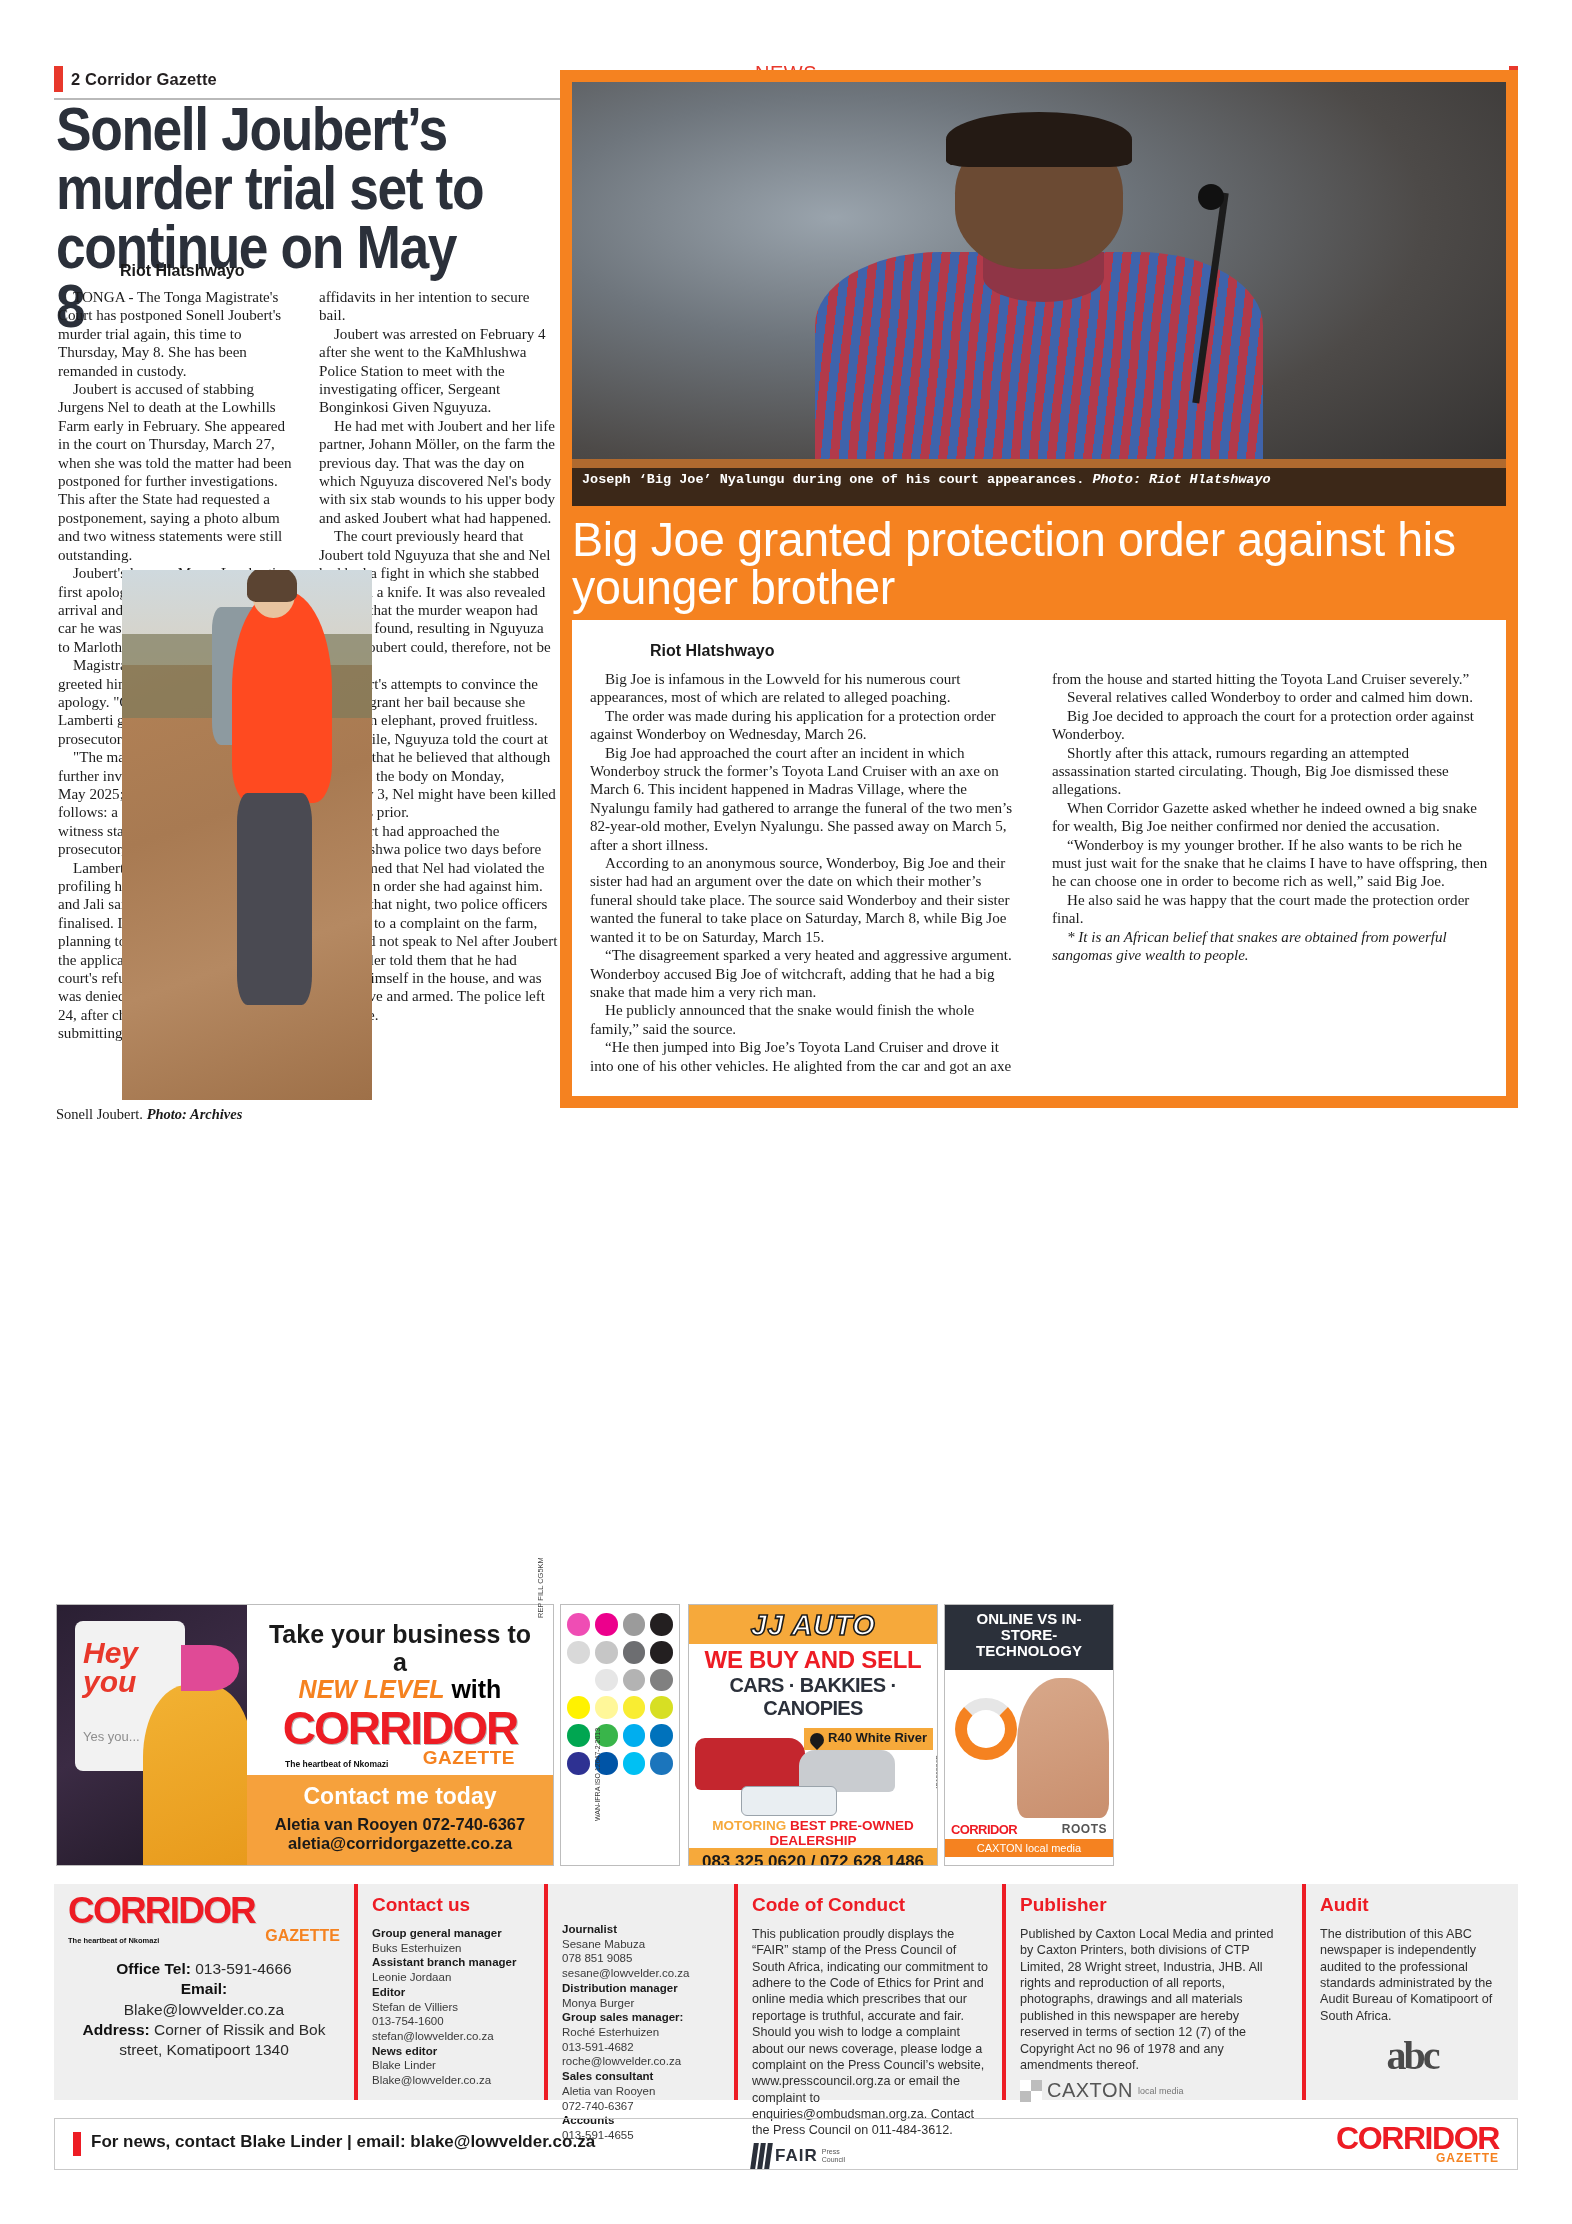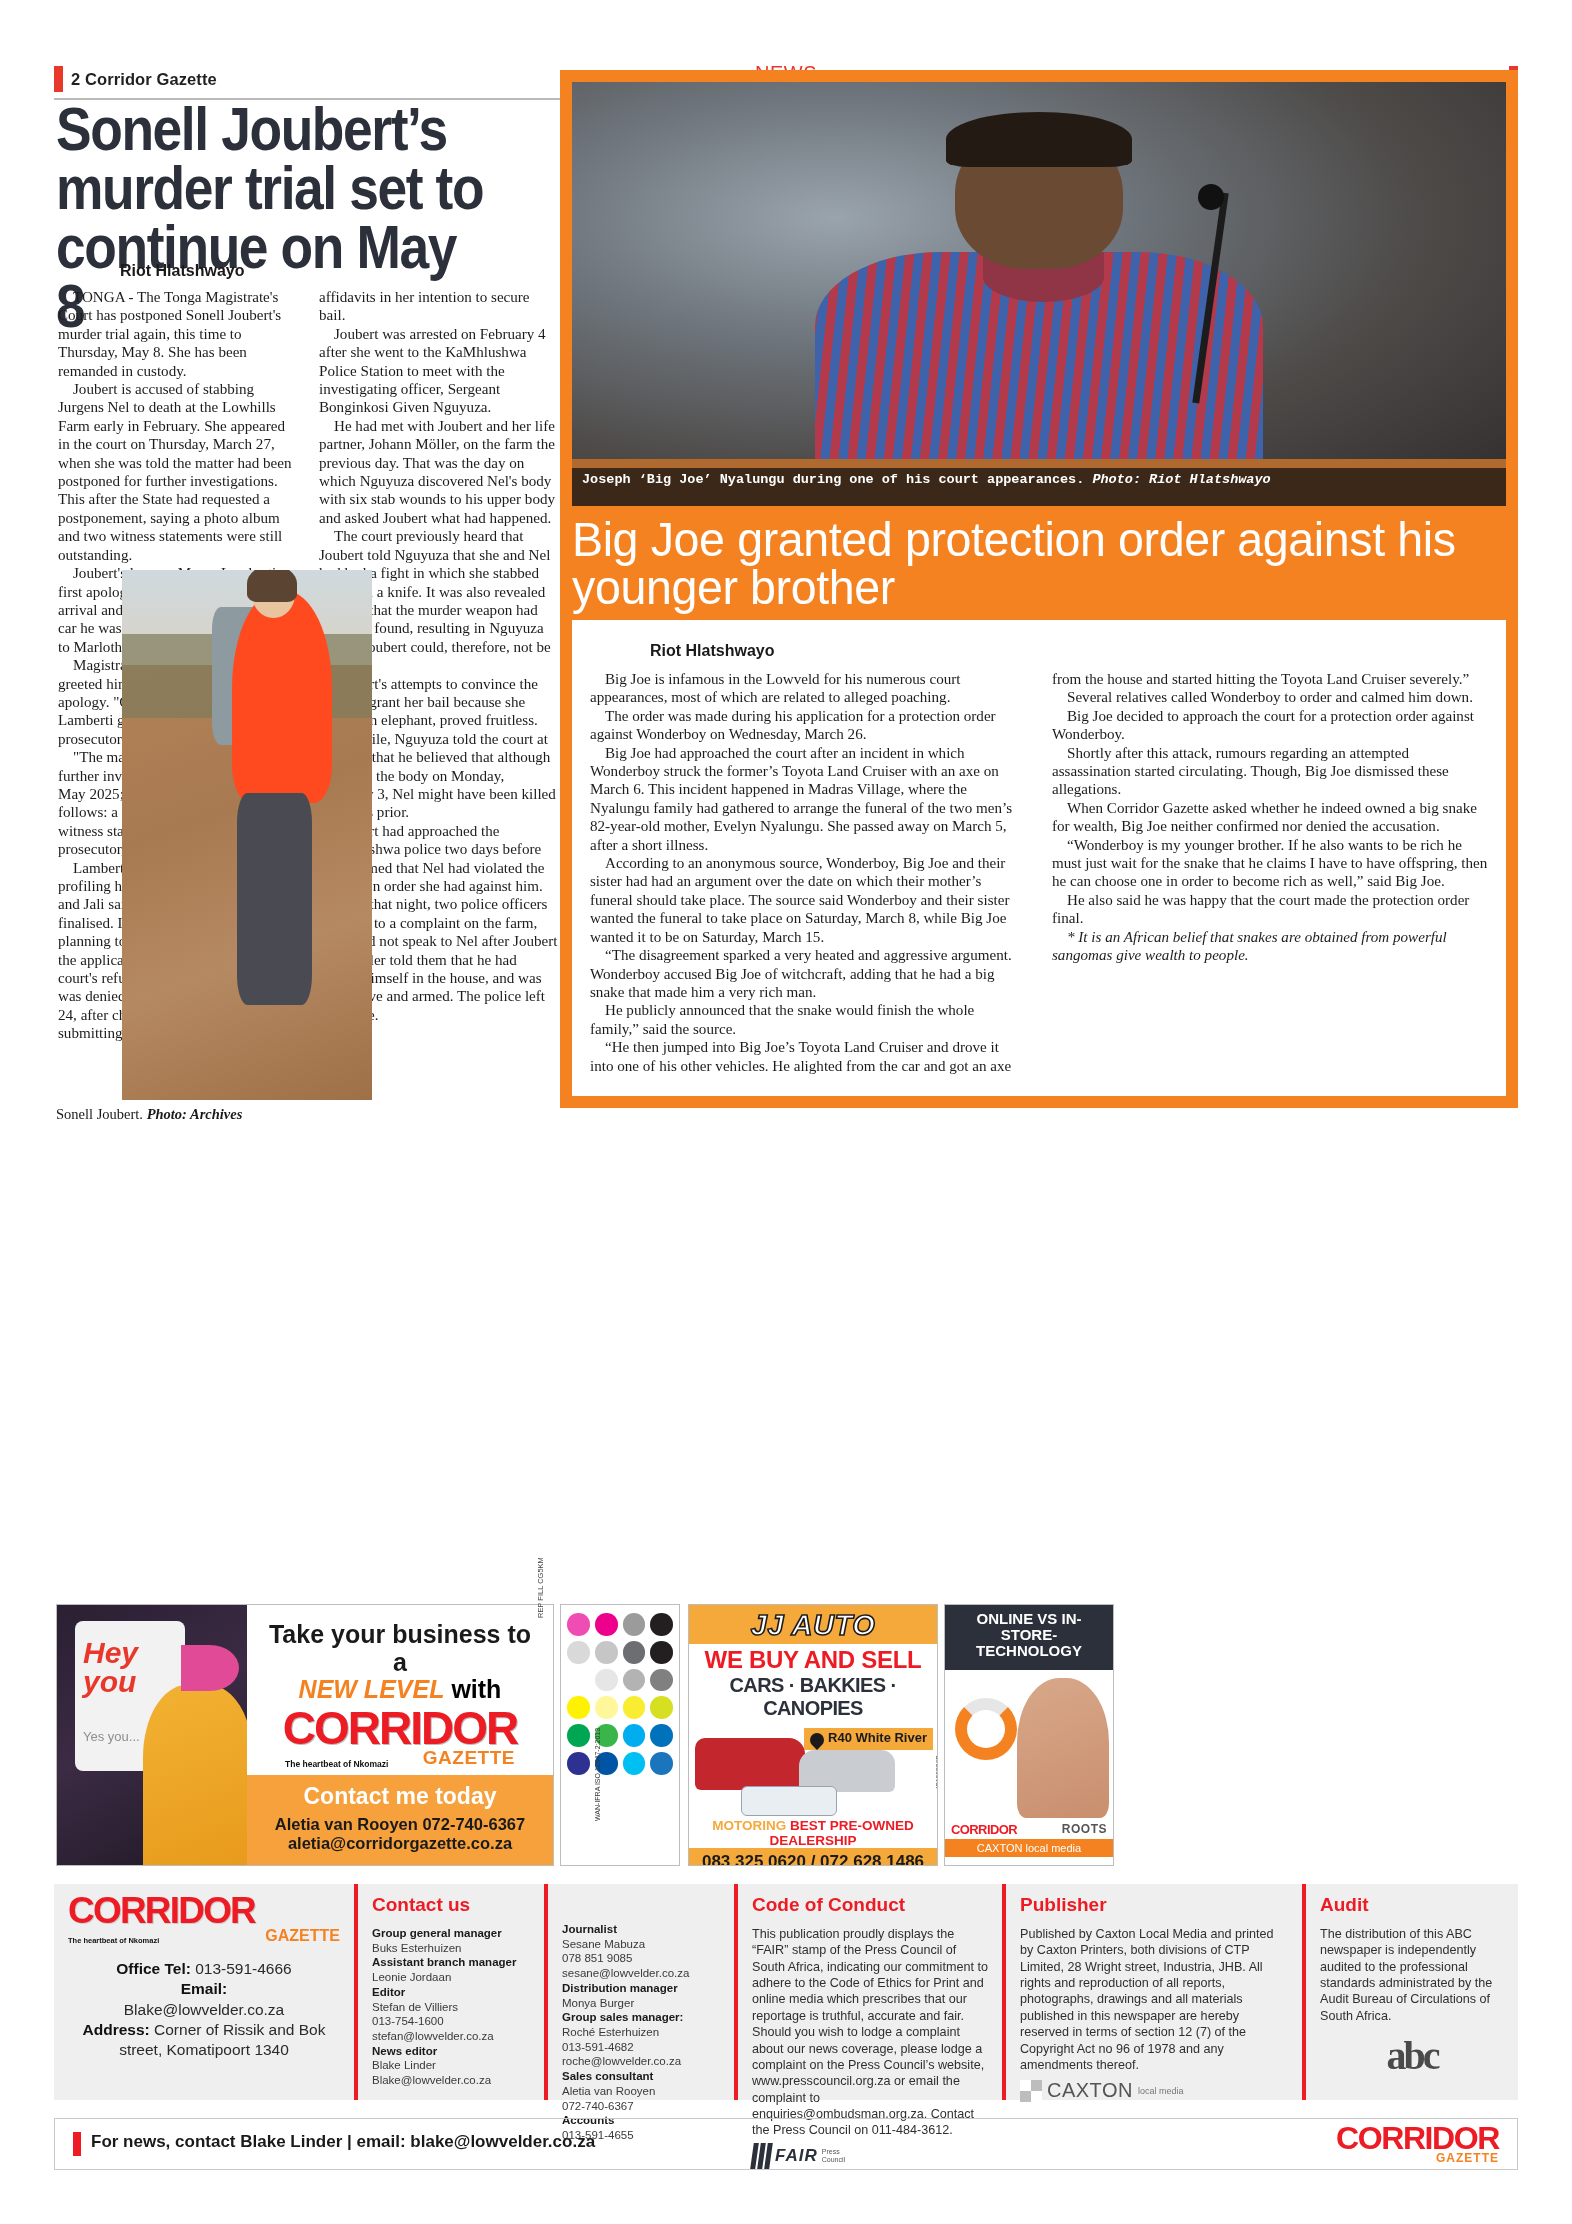--- a/index.html
+++ b/index.html
@@ -228,21 +228,21 @@
      line-height:.9; text-shadow:1px 1px 0 #ccc; }
   .col-logo-row { display:flex; justify-content:space-between; align-items:flex-end; }
   .col-tag { font-size:7.5px; font-weight:700; color:#111; }
   .col-gaz { font-size:16px; font-weight:700; color:#f58220; }
   .col-addr { font-size:15.5px; color:#2a2a2a; text-align:center; line-height:1.3; margin-top:14px;}
   .col-addr b { color:#111; }
   .col-para { font-size:12.6px; color:#2f2f2f; line-height:1.3; }
   .fairmark { display:flex; align-items:center; gap:4px; margin-top:4px;}
   .fair-bars { display:flex; gap:2px; }
   .fair-bars i { display:block; width:5px; height:26px; background:#2b303a; transform:skewX(-8deg);}
-  .fair-txt { font-size:17px; font-weight:700; color:#2b303a; letter-spacing:1px;font-style:italic;}
+  .fair-txt { font-size:17px; font-weight:700; color:#2b303a; letter-spacing:1px;}
   .fair-sm { font-size:7px; color:#555; line-height:1.05;}
   .caxton-row { display:flex; align-items:center; gap:5px; margin-top:6px;}
   .cax-sq { width:22px; height:22px; background:
       conic-gradient(#bdbdbd 0 25%, #fff 0 50%, #bdbdbd 0 75%, #fff 0); }
   .cax-txt { font-size:20px; color:#555; letter-spacing:.5px;}
   .cax-sub { font-size:9px; color:#777; }
   .abc-logo { font-size:40px; font-weight:700; color:#4a4a4a; letter-spacing:-3px;
      font-family:"Liberation Serif", serif; text-align:center; margin-top:8px;}
 
   
@@ -522,21 +522,21 @@
       <div class="col-para">Published by Caxton Local Media and printed by Caxton Printers, both divisions of CTP Limited, 28 Wright street, Industria, JHB. All rights and reproduction of all reports, photographs, drawings and all materials published in this newspaper are hereby reserved in terms of section 12 (7) of the Copyright Act no 96 of 1978 and any amendments thereof.</div>
       <div class="caxton-row">
         <span class="cax-sq"></span>
         <span class="cax-txt">CAXTON</span>
         <span class="cax-sub">local media</span>
       </div>
     </div>
 
     <div class="col-block col-rule" style="flex:1;">
       <div class="col-h">Audit</div>
-      <div class="col-para">The distribution of this ABC newspaper is independently audited to the professional standards administrated by the Audit Bureau of Circulations of South Africa.</div>
+      <div class="col-para">The distribution of this ABC newspaper is independently audited to the professional standards administrated by the Audit Bureau of Komatipoort of South Africa.</div>
       <div class="abc-logo">abc</div>
     </div>
   </div>
 
   <div class="footerbar">
     <div class="footer-left">
       <span class="footer-tick"></span>
       <span class="footer-txt">For news, contact Blake Linder | email: blake@lowvelder.co.za</span>
     </div>
     <div class="footer-logo">

